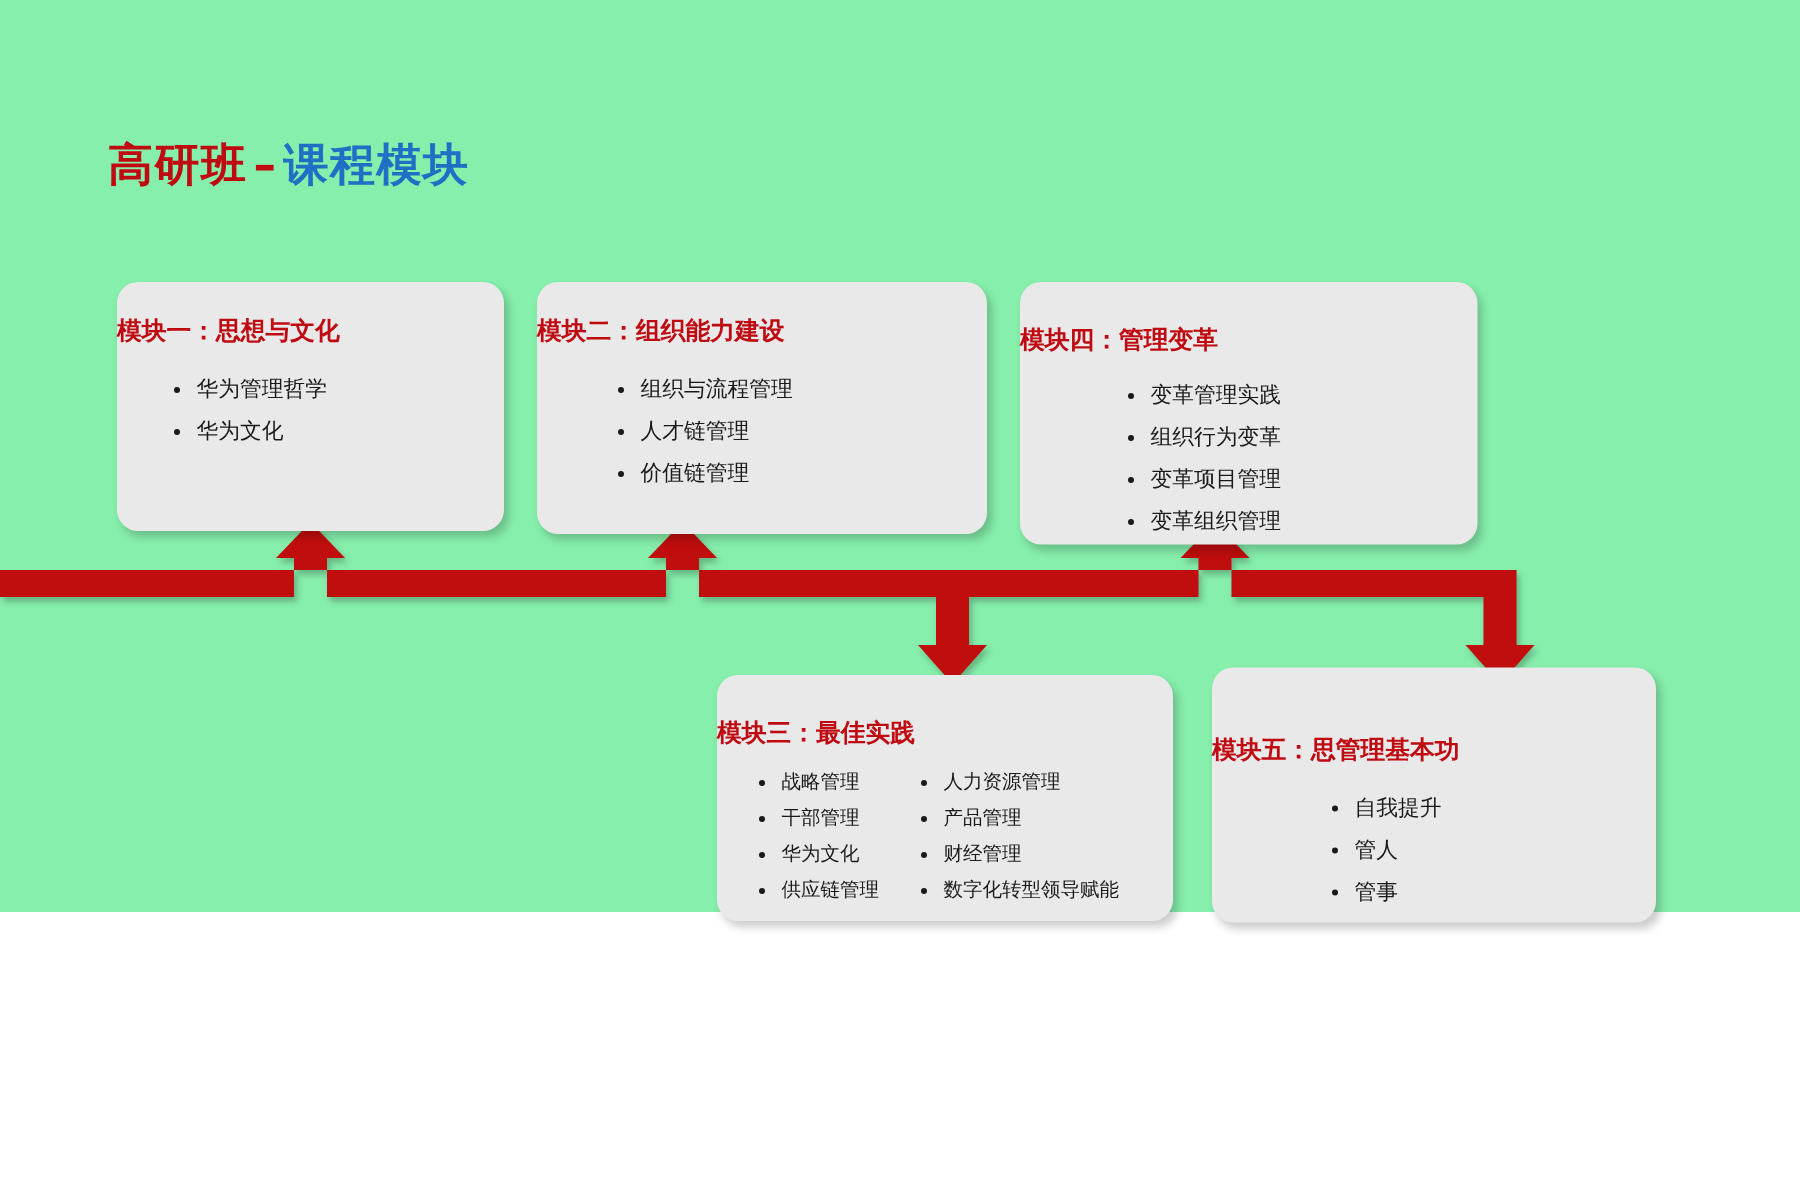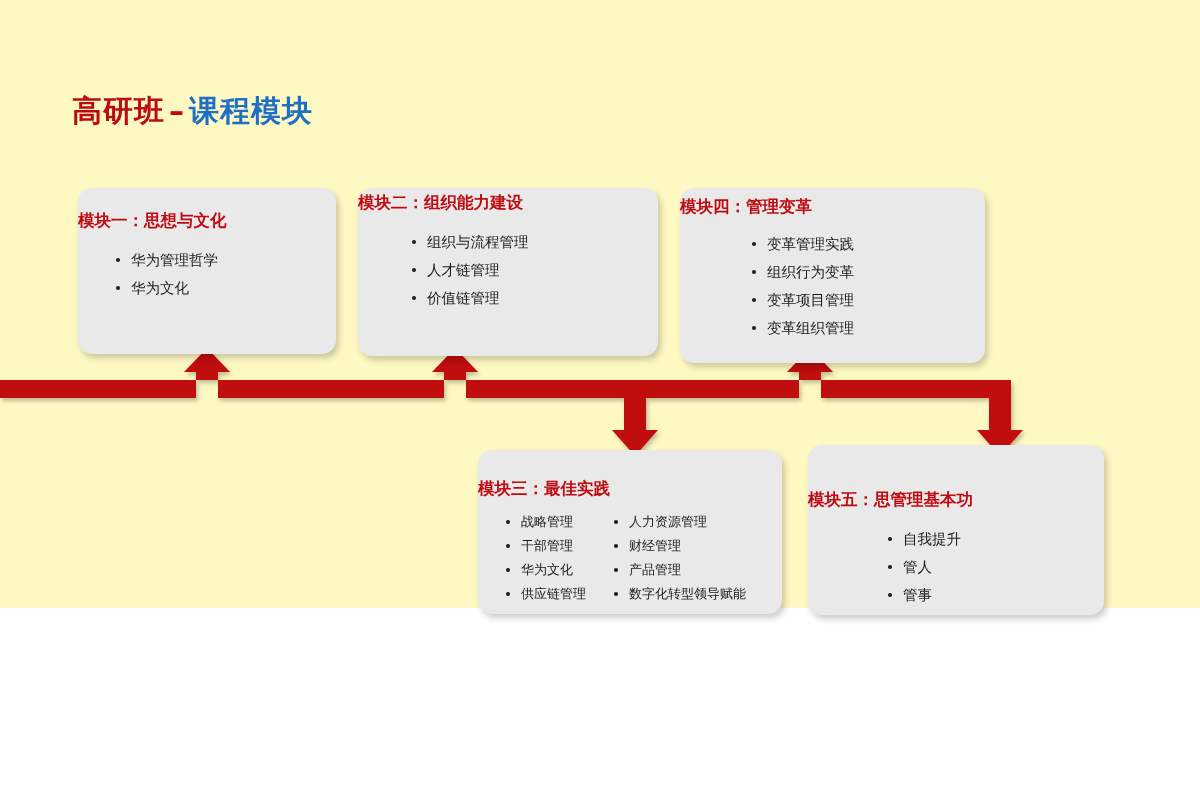--- a/index.html
+++ b/index.html
@@ -12,21 +12,21 @@
     background: #ffffff;
     font-family: "DejaVu Sans", "Liberation Sans", sans-serif;
     overflow: hidden;
     position: relative;
   }
   #slide {
     position: absolute;
     left: 0; top: 0;
     width: 1200px;
     height: 608px;
-    background: #fef9c3;
+    background: #86efac;
   }
 
   
   #title {
     position: absolute;
     left: 72px;
     top: 90px;
     font-size: 30px;
     font-weight: bold;
     letter-spacing: 1px;
@@ -86,26 +86,26 @@
     background: #1a1a1a;
   }
 
   
   #card-m1 { left: 78px;  top: 188px; width: 258px; height: 166px; }
   #card-m1 .card-title { margin-top: 22px; }
   #card-m1 .bullets { margin: 14px 0 0 36px; }
 
   
   #card-m2 { left: 358px; top: 188px; width: 300px; height: 168px; }
-  #card-m2 .card-title { margin-top: 4px; }
+  #card-m2 .card-title { margin-top: 22px; }
   #card-m2 .bullets { margin: 14px 0 0 52px; }
 
   
   #card-m4 { left: 680px; top: 188px; width: 305px; height: 175px; }
-  #card-m4 .card-title { margin-top: 8px; }
+  #card-m4 .card-title { margin-top: 28px; }
   #card-m4 .bullets { margin: 12px 0 0 70px; }
 
   
   #card-m3 { left: 478px; top: 450px; width: 304px; height: 164px; }
   #card-m3 .card-title { margin-top: 28px; }
   #card-m3 .cols {
     display: flex;
     margin: 10px 0 0 26px;
   }
   #card-m3 .bullets li { font-size: 13px; line-height: 24px; }
@@ -210,22 +210,22 @@
     <div class="card-title">模块三：最佳实践</div>
     <div class="cols">
       <ul class="bullets col-left">
         <li>战略管理</li>
         <li>干部管理</li>
         <li>华为文化</li>
         <li>供应链管理</li>
       </ul>
       <ul class="bullets col-right">
         <li>人力资源管理</li>
+        <li>产品管理</li>
         <li>财经管理</li>
-        <li>产品管理</li>
         <li>数字化转型领导赋能</li>
       </ul>
     </div>
   </div>
 
   <div class="card" id="card-m5">
     <div class="card-title">模块五：思管理基本功</div>
     <ul class="bullets">
       <li>自我提升</li>
       <li>管人</li>

